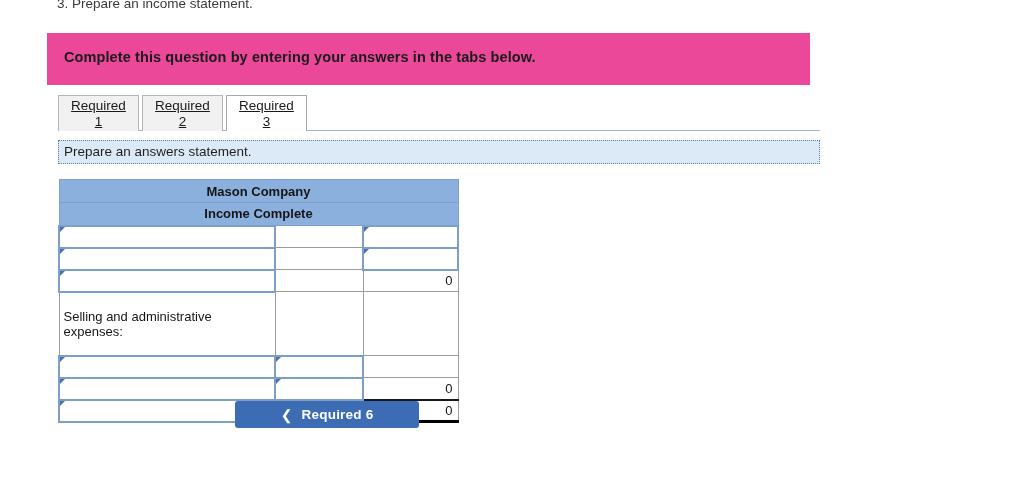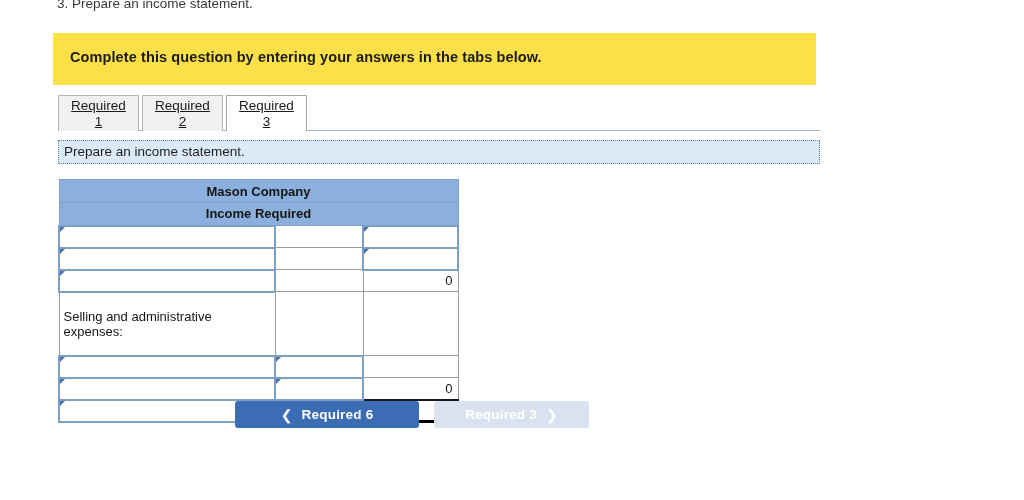--- a/index.html
+++ b/index.html
@@ -21,25 +21,25 @@
     left: 57px;
     top: -4px;
     font-size: 13.5px;
     color: #3a3a3a;
     white-space: nowrap;
   }
 
   
   .banner {
     position: absolute;
-    left: 53px;
+    left: 47px;
     top: 33px;
     width: 763px;
     height: 52px;
-    background: #fde047;
+    background: #ec4899;
   }
   .banner-text {
     position: absolute;
     left: 17px;
     top: 16px;
     font-size: 14.5px;
     font-weight: bold;
     color: #1b1b1b;
     letter-spacing: 0.1px;
     white-space: nowrap;
@@ -263,35 +263,35 @@
       <span class="tab-line2">2</span>
     </div>
 
     <div class="tab active" id="tab-2">
       <span class="tab-line1">Required</span>
       <span class="tab-line2">3</span>
     </div>
   </div>
 
   <div class="subbar">
-    <div class="subbar-text">Prepare an income statement.</div>
+    <div class="subbar-text">Prepare an answers statement.</div>
   </div>
 
   <table class="sheet">
     <colgroup>
       <col class="c1">
         <col class="c2">
         <col class="c3">
     </colgroup>
     <tbody>
       <tr class="hdr">
         <td colspan="3">Mason Company</td>
       </tr>
       <tr class="hdr">
-        <td colspan="3">Income Required</td>
+        <td colspan="3">Income Complete</td>
       </tr>
 
       <tr>
         <td class="inp">
           <input type="text" value="" style="">
         </td>
         <td class="plain"></td>
         <td class="inp">
           <input type="text" value="" style="">
         </td>
@@ -351,19 +351,15 @@
         </td>
       </tr>
     </tbody>
   </table>
 
   <div class="navbar">
     <button class="navbtn" id="btn-prev">
       <span class="chev">❮</span>
       <span>Required 6</span>
     </button>
-    <button class="navbtn" id="btn-next">
-      <span>Required 3</span>
-      <span class="chev">❯</span>
-    </button>
   </div>
 
 </div>
 
 </body></html>

